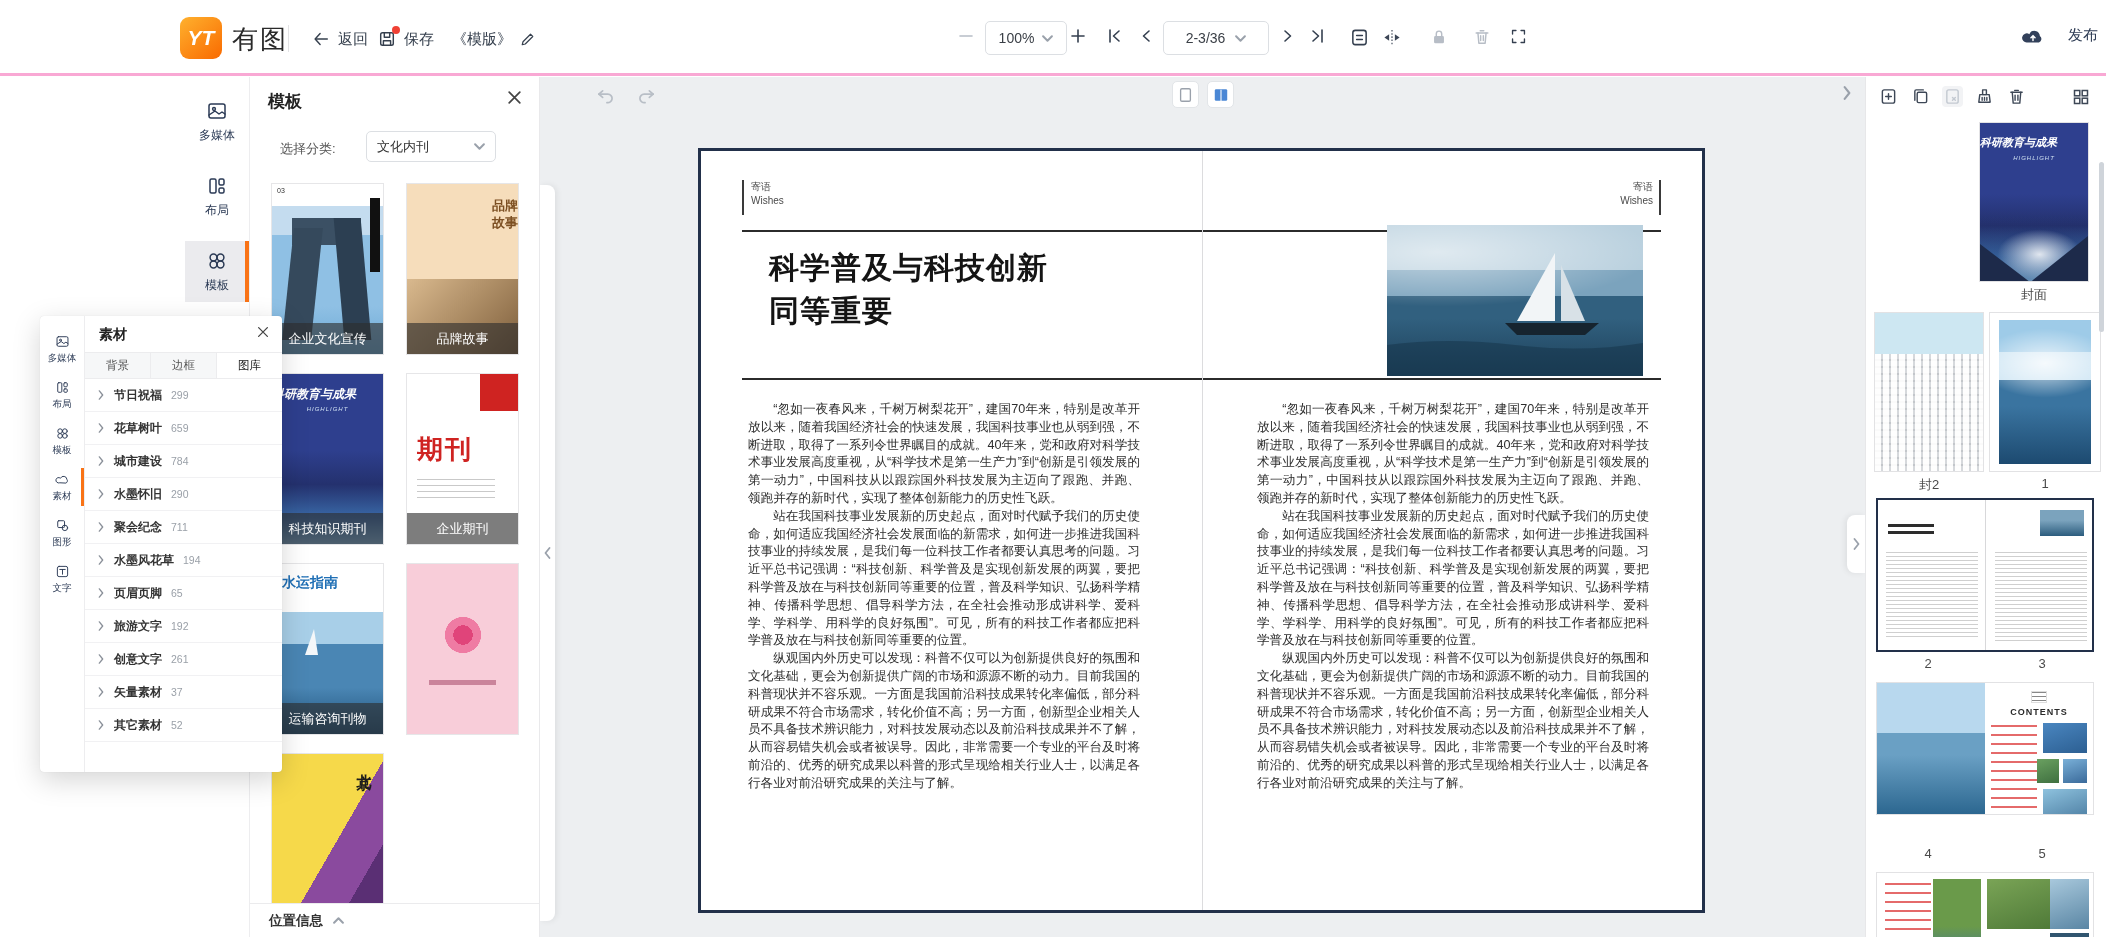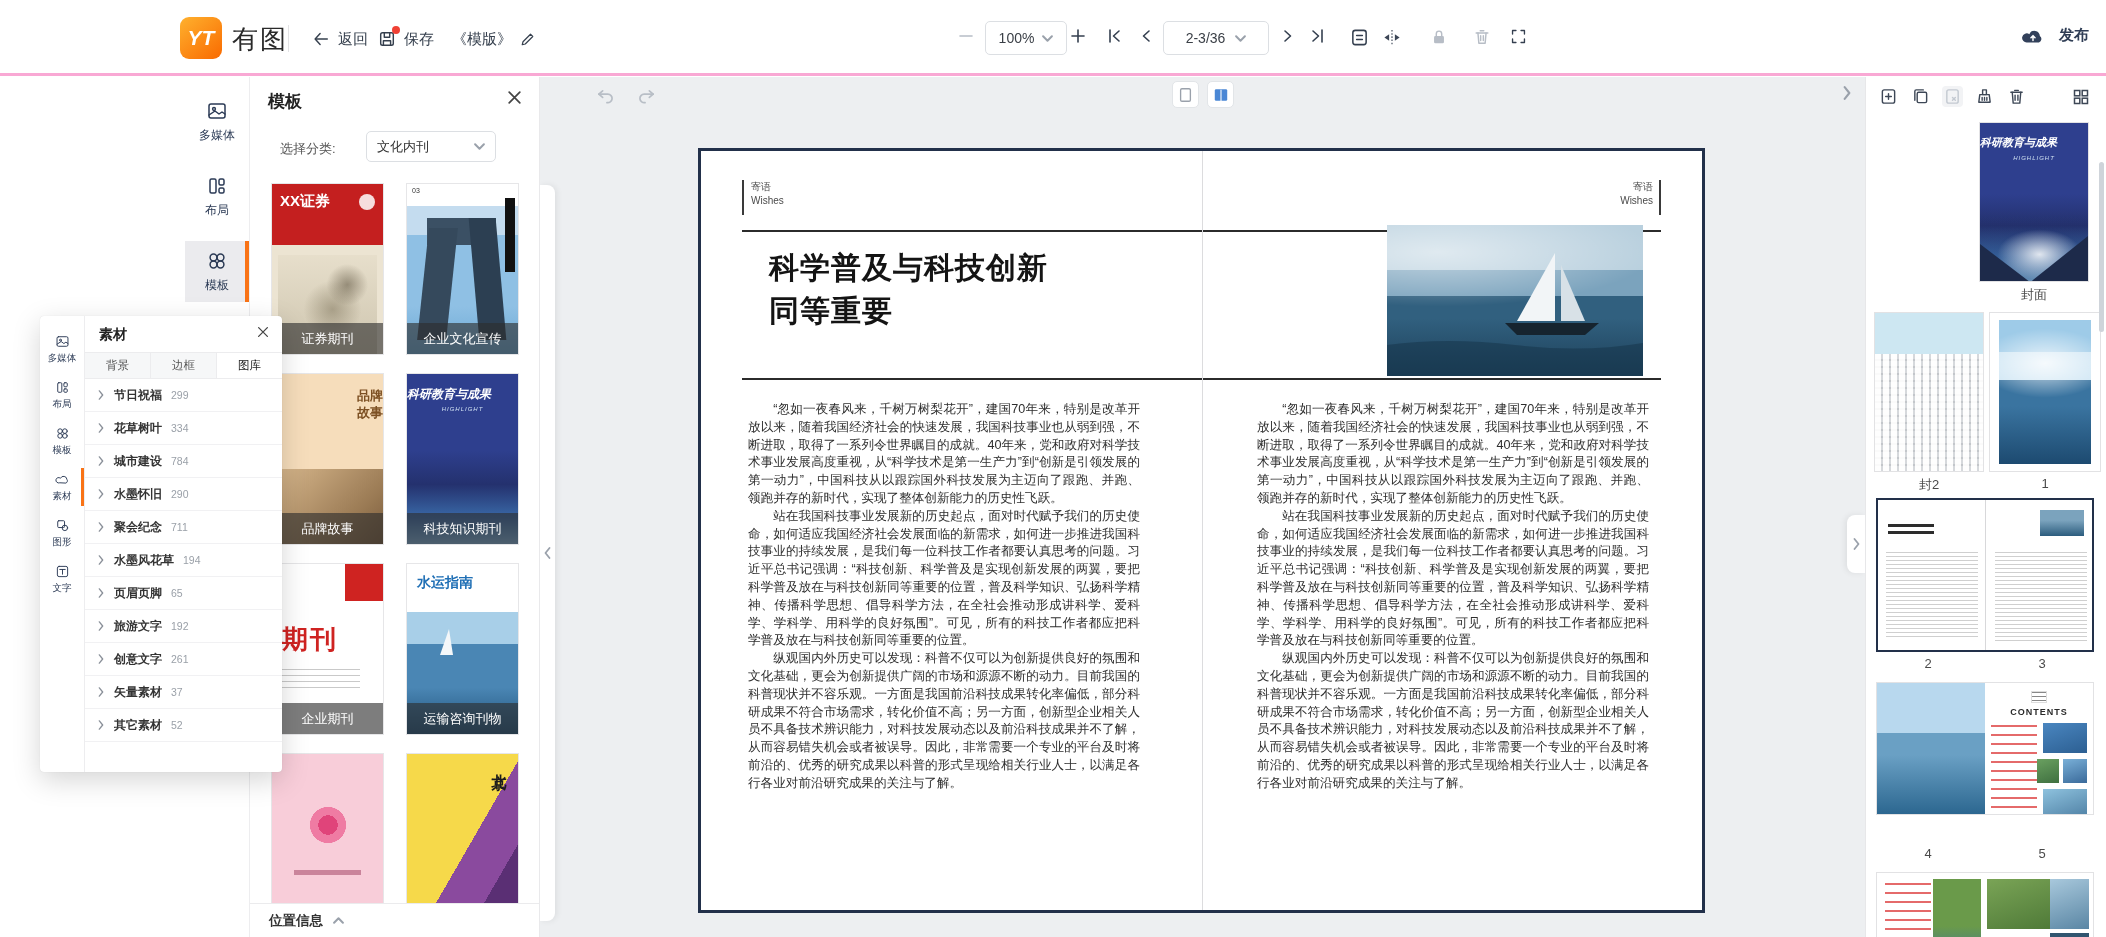--- a/index.html
+++ b/index.html
@@ -14,21 +14,21 @@
 .tb-btn{position:absolute;display:flex;align-items:center;gap:8px;font-size:15px;color:#36404e;cursor:pointer;top:27px;height:24px}
 .tb-back{left:312px}.tb-save{left:378px}.tb-doc{left:452px}
 .save-wrap{position:relative}
 .save-dot{position:absolute;right:-4px;top:-4px;width:8px;height:8px;border-radius:50%;background:#f04134}
 .tb-ic{stroke:#36404e;fill:none;stroke-width:1.6;stroke-linecap:round;stroke-linejoin:round}
 .tb-ic-lite{stroke:#b7bdc6}
 .tb-ic-dark{stroke:#343f4f}
 .ctl{position:absolute;top:28px;display:flex;align-items:center;justify-content:center;cursor:pointer}
 .zoombox{position:absolute;left:985px;top:21px;width:82px;height:34px;border:1px solid #dcdfe3;border-radius:5px;display:flex;align-items:center;justify-content:center;gap:8px;font-size:14px;color:#3a3f46;cursor:pointer}
 .pagebox{position:absolute;left:1163px;top:21px;width:106px;height:34px;border:1px solid #dcdfe3;border-radius:5px;display:flex;align-items:center;justify-content:center;gap:10px;font-size:14px;color:#3a3f46;cursor:pointer}
-.publish{position:absolute;left:2022px;top:26px;display:flex;align-items:center;gap:15px;font-size:15px;color:#2f3d55;font-weight:bold;cursor:pointer}
+.publish{position:absolute;left:2022px;top:26px;display:flex;align-items:center;gap:24px;font-size:15px;color:#2f3d55;font-weight:normal;cursor:pointer}
 
 .rail{position:absolute;left:185px;top:77px;width:65px;bottom:0;background:#fff;border-right:1px solid #ededef;z-index:5}
 .rail-item{position:relative;width:100%;margin-top:14px;padding:9px 0 8px;display:flex;flex-direction:column;align-items:center;gap:5px;color:#2b3a55;font-size:12px;cursor:pointer}
 .rail-item .ric{stroke:#2b3a55;fill:none;stroke-width:1.5;stroke-linecap:round;stroke-linejoin:round}
 .rail-item.active{background:#ebebee}
 .rail-item.active::after{content:"";position:absolute;right:0;top:0;bottom:0;width:4px;background:#f97316}
 
 .tpanel{position:absolute;left:250px;top:77px;width:290px;bottom:0;background:#fff;border-right:1px solid #e9e9eb;z-index:4;overflow:hidden}
 .tp-title{position:absolute;left:18px;top:13px;font-size:17px;font-weight:bold;color:#222}
 .tp-close{position:absolute;right:16px;top:12px;cursor:pointer}
@@ -346,26 +346,20 @@
     </div>
   <div class="tp-cat-label">选择分类:</div>
   <div class="tp-select">
     <span>文化内刊</span>
     <svg class="chev" width="11" height="7" viewBox="0 0 10 6">
         <path d="M1 1 L5 5 L9 1"></path>
       </svg>
   </div>
 
   <div class="tp-grid">
-    <div class="tcard art1">
-      <div class="hd">XX证券</div>
-      <div class="badge"></div>
-      <div class="tree"></div>
-      <div class="tcard-label">证券期刊</div>
-    </div>
     <div class="tcard art2">
       <div class="no">03</div>
       <div class="bridge"></div>
       <div class="t1"></div>
       <div class="t2"></div>
       <div class="side"></div>
       <div class="tcard-label">企业文化宣传</div>
     </div>
     <div class="tcard art3">
       <div class="tt" style="white-space:pre-line">品牌
@@ -659,21 +653,21 @@
             <path d="M2 1 L6 6 L2 11"></path>
           </svg>
           <span class="nm">节日祝福</span>
           <span class="ct">299</span>
         </div>
       <div class="fp-row">
           <svg width="8" height="10" viewBox="0 0 8 12">
             <path d="M2 1 L6 6 L2 11"></path>
           </svg>
           <span class="nm">花草树叶</span>
-          <span class="ct">334</span>
+          <span class="ct">659</span>
         </div>
       <div class="fp-row">
           <svg width="8" height="10" viewBox="0 0 8 12">
             <path d="M2 1 L6 6 L2 11"></path>
           </svg>
           <span class="nm">城市建设</span>
           <span class="ct">784</span>
         </div>
       <div class="fp-row">
           <svg width="8" height="10" viewBox="0 0 8 12">

